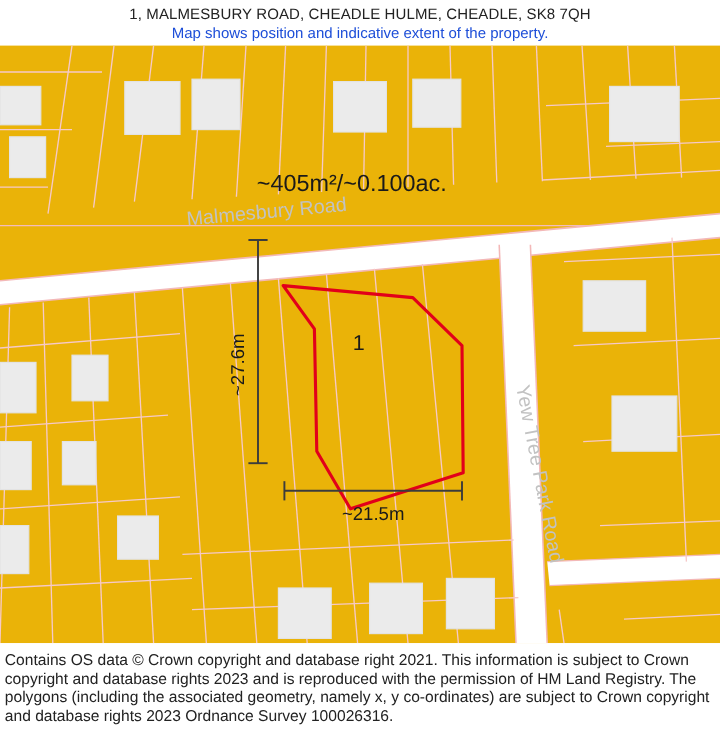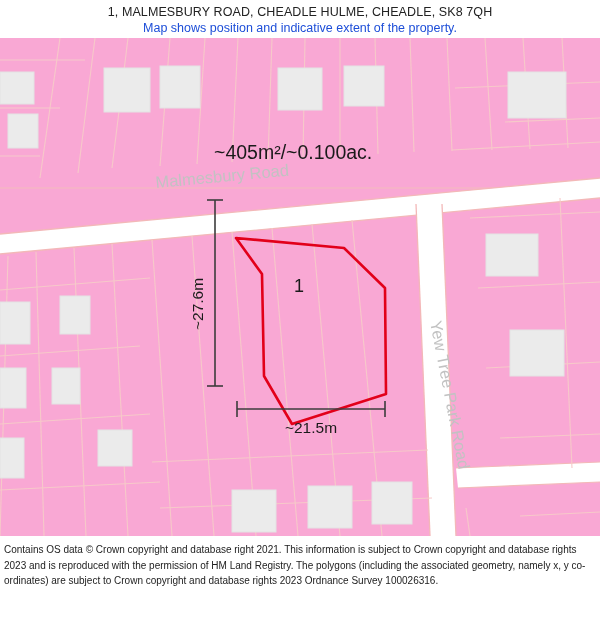--- a/index.html
+++ b/index.html
@@ -40,39 +40,39 @@
     color: #1d4ed8;
   }
   
   .map-wrap {
     position: absolute;
     top: 38px;
     left: 0;
     width: 600px;
     height: 498px;
     overflow: hidden;
-    background: #f9a8d4;
+    background: #eab308;
   }
   .map-svg {
     display: block;
   }
   
   .footer {
     position: absolute;
     left: 0;
     top: 536px;
     width: 600px;
     height: 89px;
     box-sizing: border-box;
     padding: 6px 4px 0 4px;
     background: #ffffff;
   }
   .footer p {
     margin: 0;
-    font-size: 10px;
+    font-size: 13px;
     line-height: 15.6px;
     color: #222;
   }
 </style>
 </head>
 <body>
 
 <div class="page">
 
   <div class="header">

